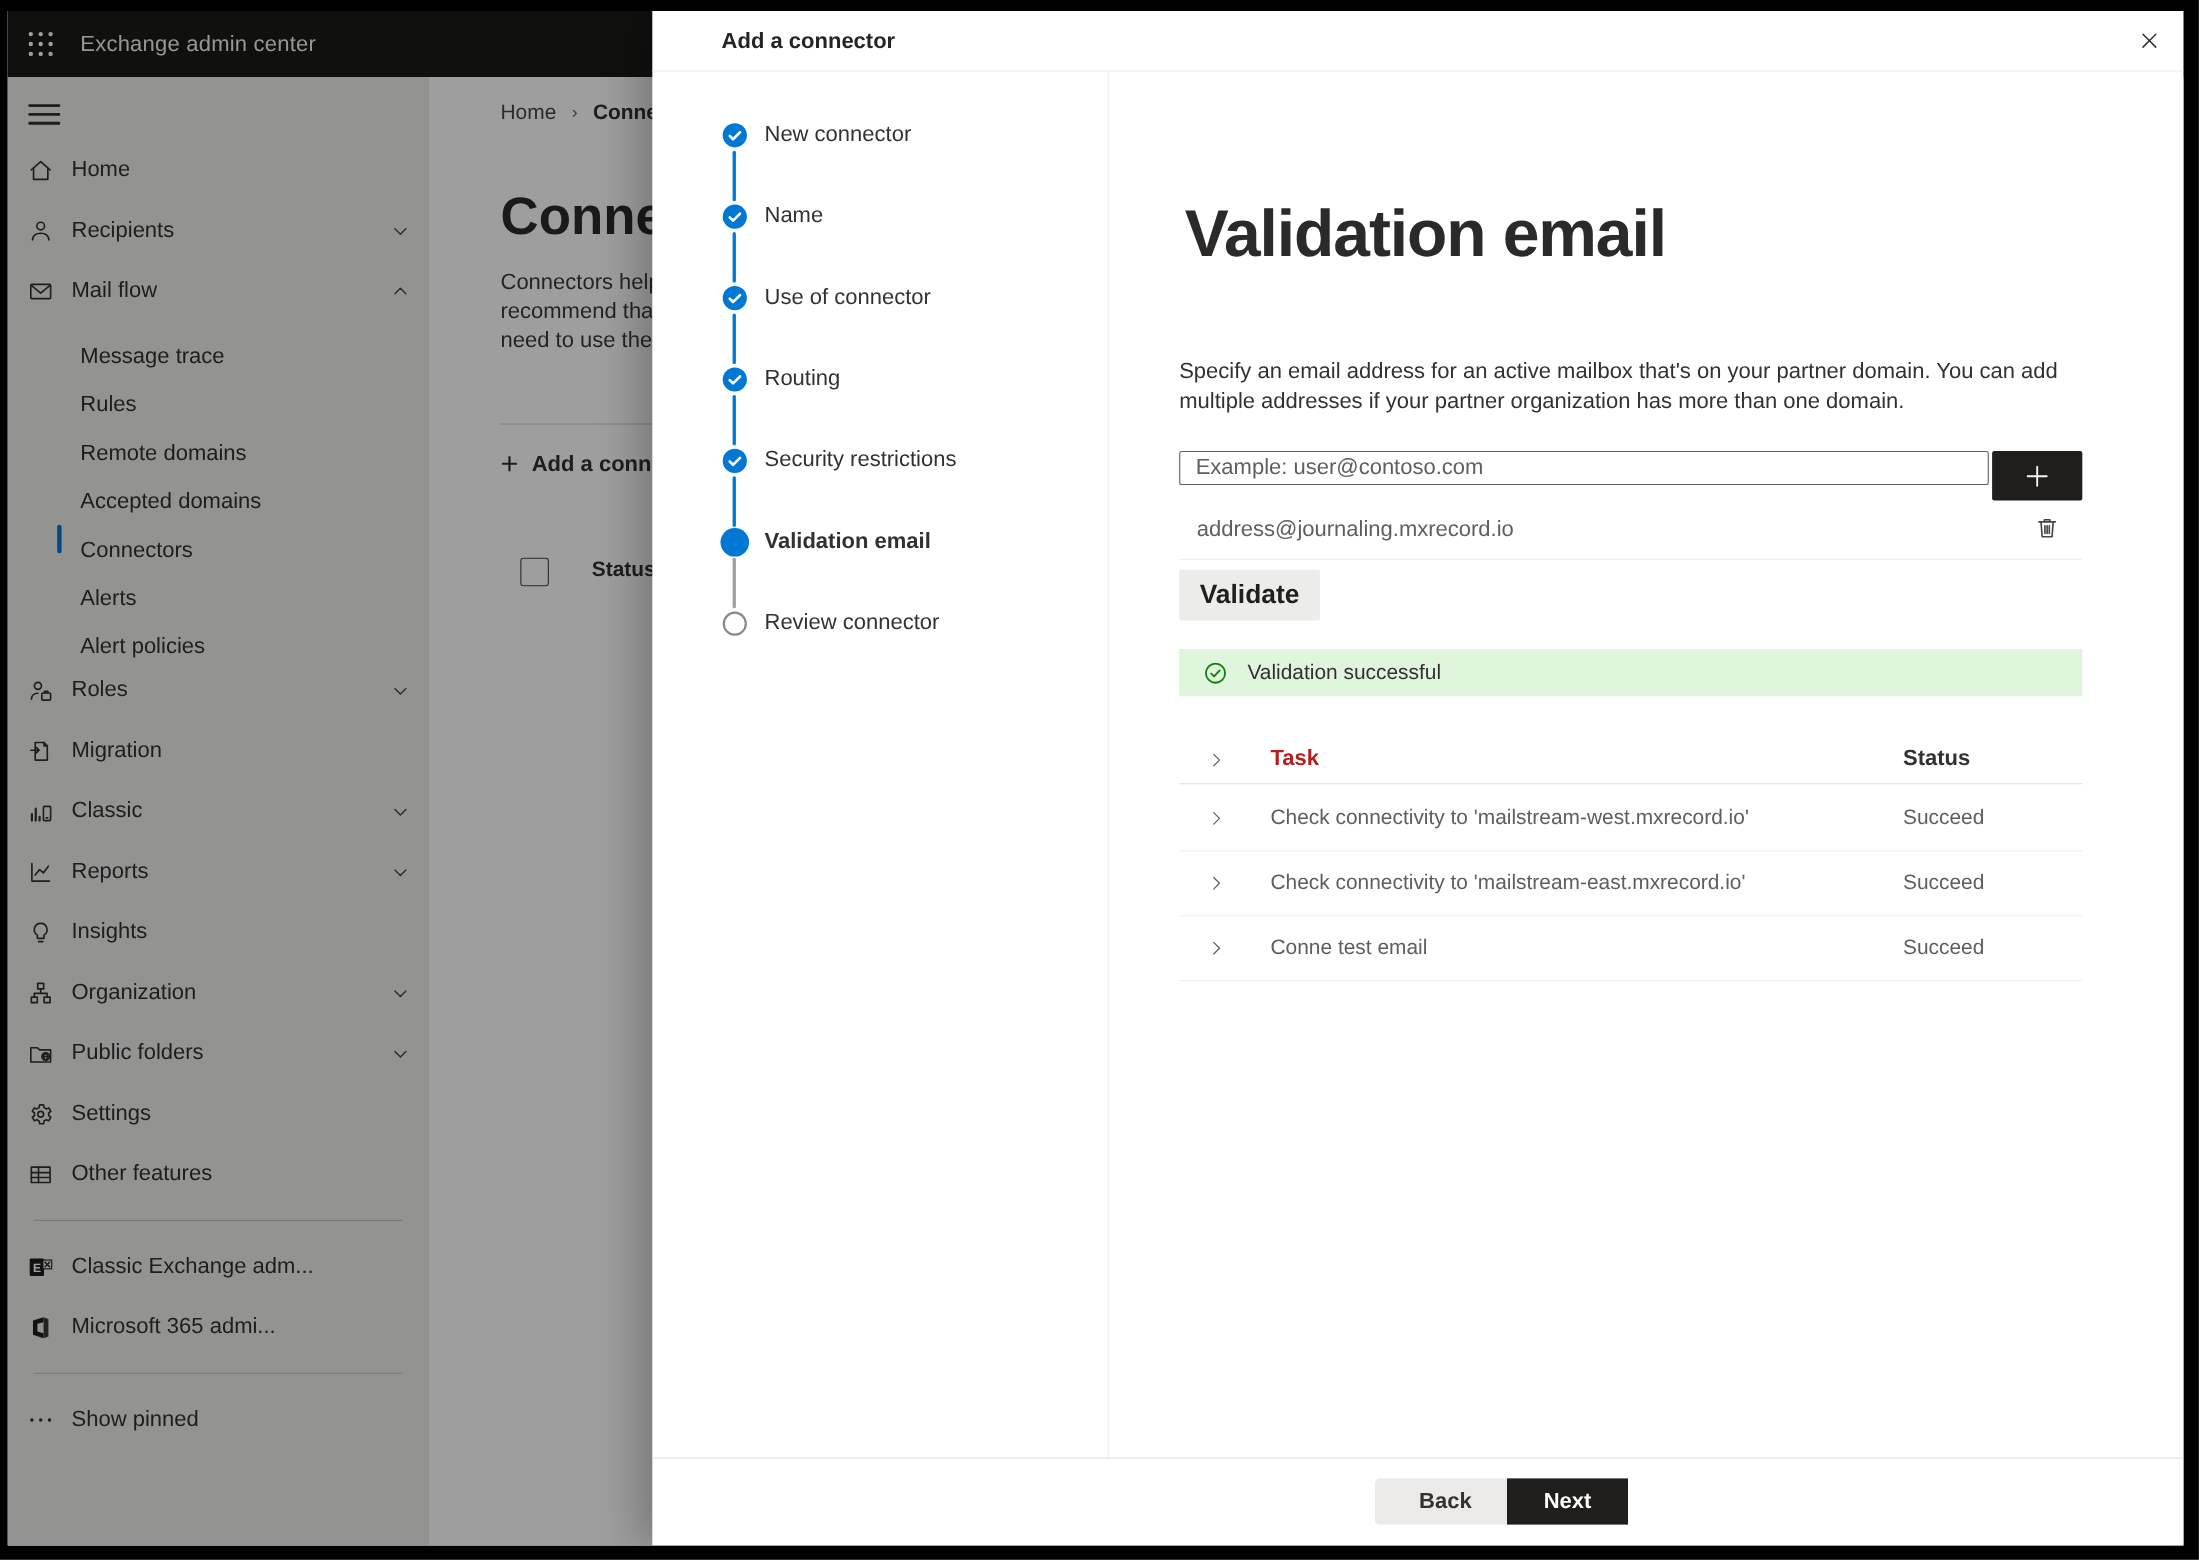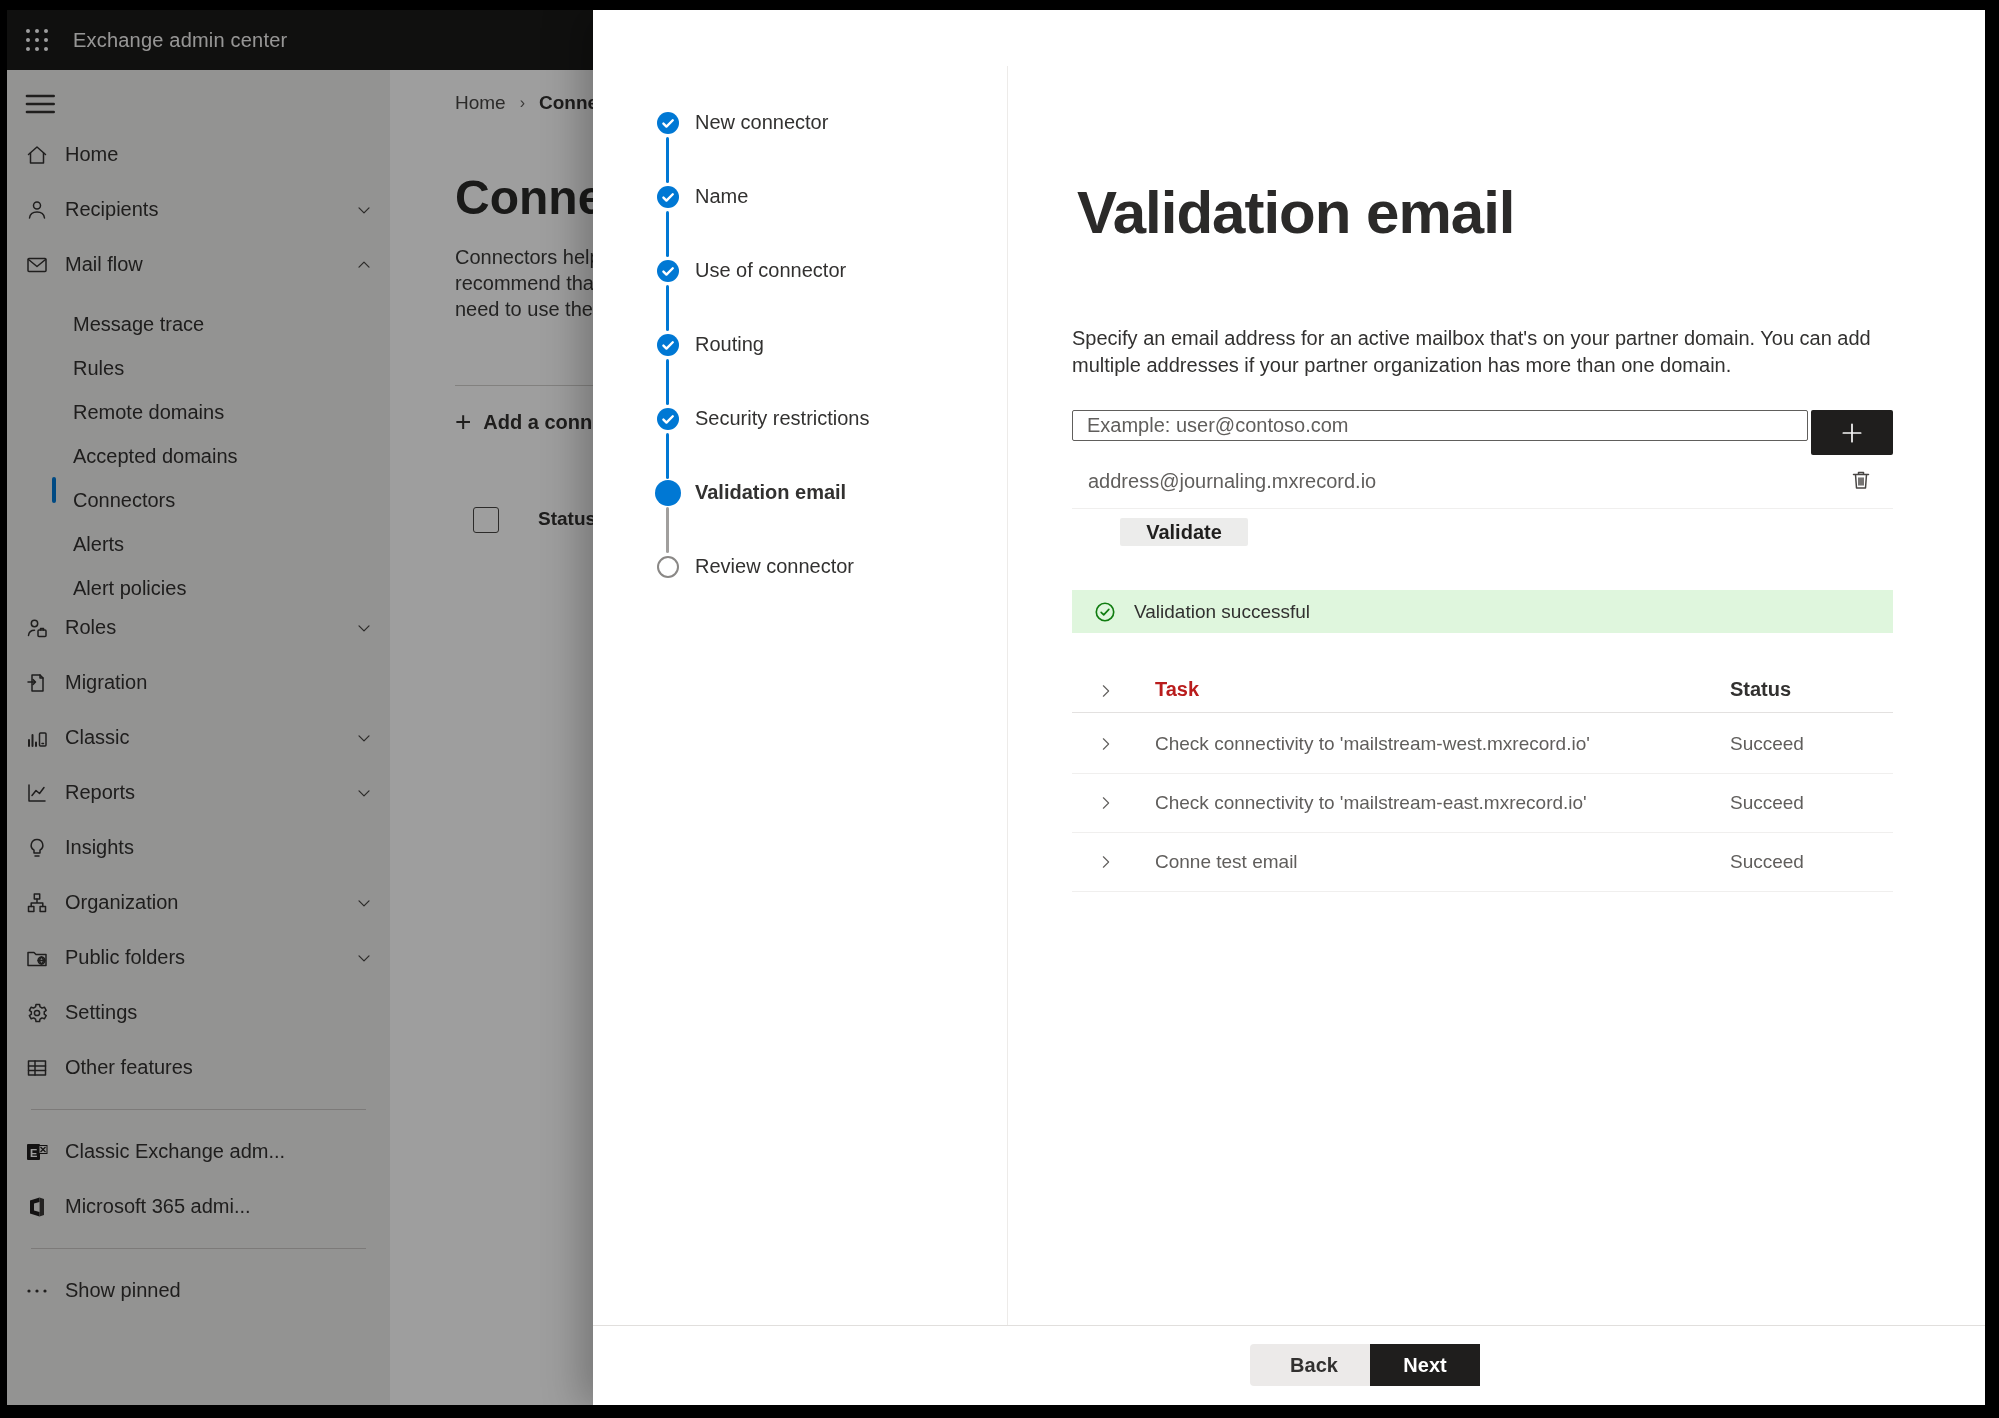--- a/index.html
+++ b/index.html
@@ -79,21 +79,21 @@
   .content-desc { position:absolute; left:479px; top:315px; font-size:20px; line-height:27px; color:#323130; }
   .email-input { position:absolute; left:479px; top:400px; width:736px; height:31px; border:1px solid #605e5c; border-radius:2px; font-size:20px; color:#323130; padding:0 14px; font-family:"Liberation Sans",sans-serif; outline:none; background:#fff; }
   .email-input::placeholder { color:#605e5c; opacity:1; }
   .plus-btn { position:absolute; left:1218px; top:400px; width:82px; height:45px; background:#1f1e1d; border:none; border-radius:2px; color:#f5f5f5; cursor:pointer; display:flex; align-items:center; justify-content:center; }
   .plus-btn svg { width:26px; height:26px; }
   .address-row { position:absolute; left:495px; top:460px; width:805px; height:28px; }
   .address-text { font-size:20px; color:#605e5c; }
   .trash-btn { position:absolute; right:18px; top:-3px; width:28px; height:28px; background:none; border:none; color:#484644; cursor:pointer; }
   .trash-btn svg { width:24px; height:24px; }
   .row-divider { position:absolute; left:479px; width:821px; border-top:1px solid #f0efee; }
-  .validate-btn { position:absolute; left:479px; top:508px; width:128px; height:28px; background:#ececeb; color:#201f1e; border:none; border-radius:2px; font-size:20px; font-weight:600; font-family:"Liberation Sans",sans-serif; cursor:pointer;margin-left:48px; }
+  .validate-btn { position:absolute; left:479px; top:508px; width:128px; height:46px; background:#ececeb; color:#201f1e; border:none; border-radius:2px; font-size:24px; font-weight:600; font-family:"Liberation Sans",sans-serif; cursor:pointer; }
   .banner { position:absolute; left:479px; top:580px; width:821px; height:43px; background:#dff6dd; display:flex; align-items:center; }
   .banner-icon { width:22px; height:22px; margin-left:22px; color:#107c10; }
   .banner-icon svg { width:22px; height:22px; display:block; }
   .banner-text { margin-left:18px; font-size:19px; color:#323130; }
   
   .rt-header-chevron, .rt-row-chevron { position:absolute; left:504px; width:18px; height:18px; color:#605e5c; cursor:pointer; }
   .rt-header-chevron svg, .rt-row-chevron svg { width:18px; height:18px; display:block; }
   .rt-task-h { position:absolute; left:562px; top:668px; font-size:20px; font-weight:600; color:#b91c1c; }
   .rt-status-h { position:absolute; left:1137px; top:668px; font-size:20px; font-weight:600; color:#323130; }
   .rt-task { position:absolute; left:562px; font-size:19px; color:#605e5c; white-space:nowrap; }
@@ -357,20 +357,28 @@
       <span class="plus-glyph">+</span>
       <span>Add a conn</span>
     </div>
     <div class="bg-checkbox"></div>
     <div class="bg-status">Status</div>
   </div>
 
   <div id="overlay"></div>
 
   <div class="panel">
+    <div class="panel-header">
+      <div class="panel-title">Add a connector</div>
+      <button class="close-btn">
+          <svg viewBox="0 0 24 24" fill="none" stroke="currentColor" stroke-width="1.5" stroke-linecap="round" stroke-linejoin="round">
+            <path d="M5 5l14 14M19 5 5 19" stroke-width="1.6"></path>
+          </svg>
+        </button>
+    </div>
 
     <div class="wizard-divider"></div>
     <div id="steps">
         <div class="step-line" style="top: 127px; height: 46px; background: rgb(0, 120, 212);"></div>
         <div class="step" style="top: 102px;">
           <div class="step-circle completed">
             <svg viewBox="0 0 24 24">
               <path d="M7 12.6l3.3 3.3L17.2 9" stroke="#ffffff" stroke-width="2.6" fill="none" stroke-linecap="round" stroke-linejoin="round"></path>
             </svg>
           </div>

